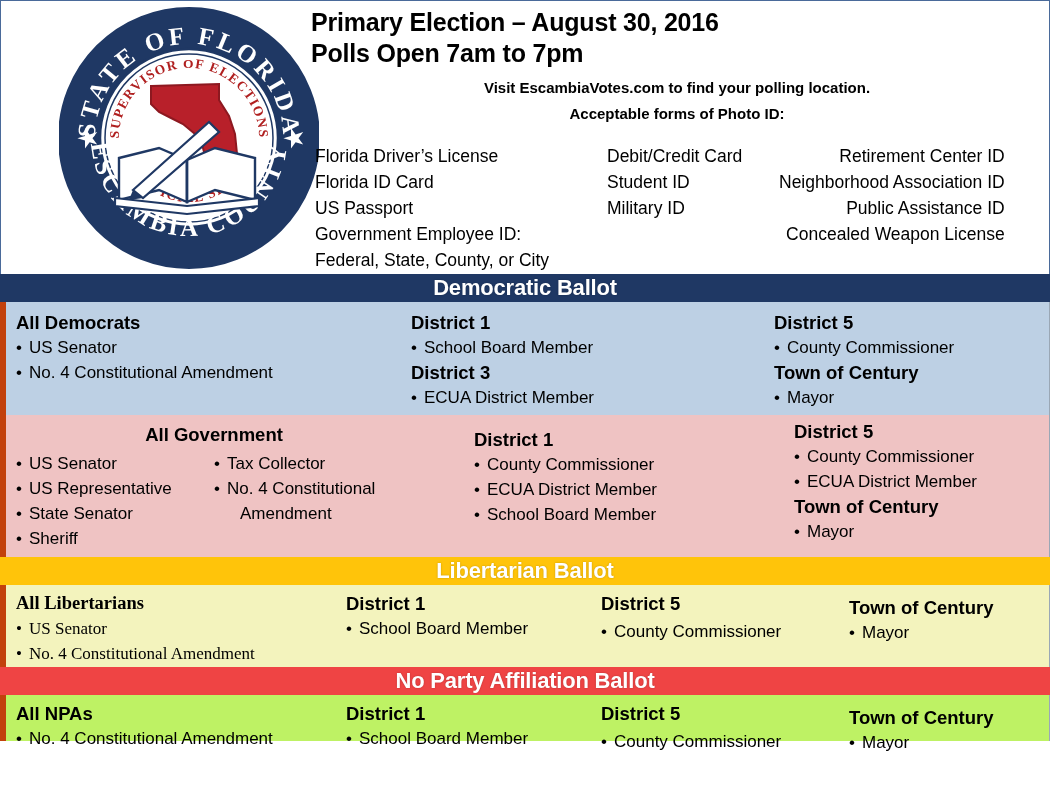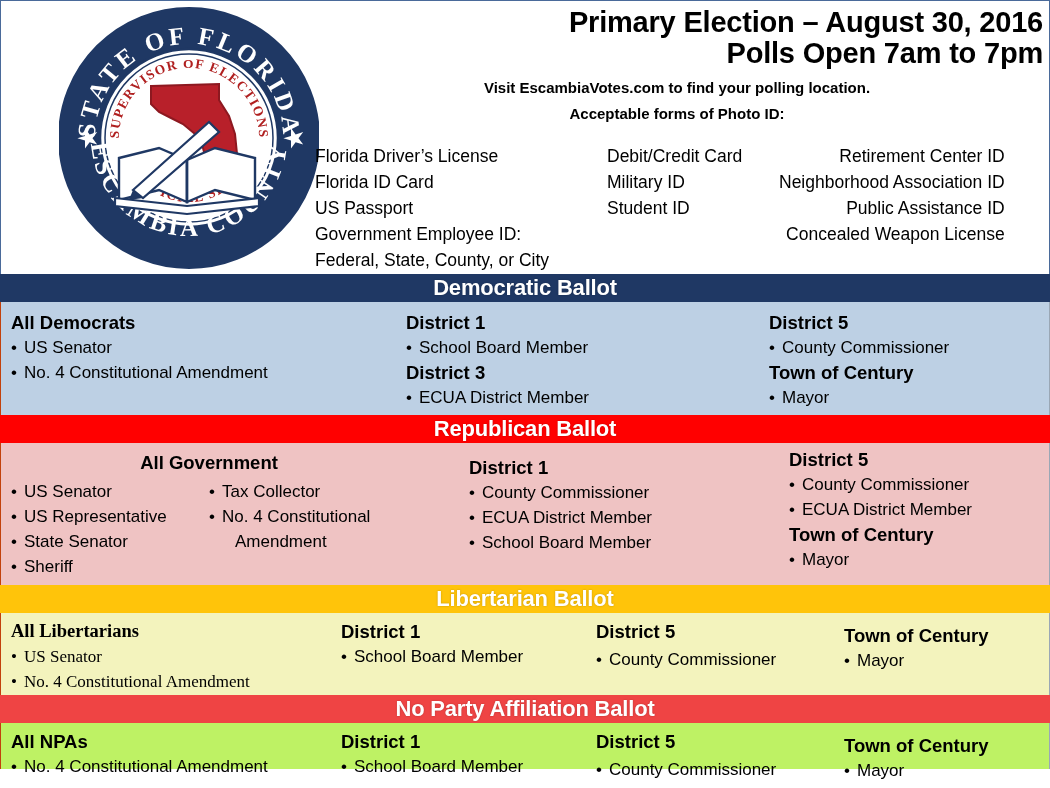--- a/index.html
+++ b/index.html
@@ -38,23 +38,23 @@
   }
   .seal-svg { display: block; width: 100%; height: 100%; }
 
   .header-text {
     position: absolute;
     left: 310px;
     top: 6px;
     right: 6px;
   }
   .hdr-line1, .hdr-line2 {
-    text-align: right;
+    text-align: left;
     font-weight: bold;
-    font-size: 29px;
+    font-size: 25px;
     line-height: 31px;
     letter-spacing: -0.2px;
   }
   .hdr-line3, .hdr-line4 {
     text-align: center;
     font-weight: bold;
     font-size: 15px;
     line-height: 26px;
   }
   .hdr-line3 { margin-top: 6px; }
@@ -87,21 +87,21 @@
     color: #ffffff;
     height: 28px;
     letter-spacing: -0.2px;
   }
   .band-text {
     text-shadow: 0 0 2px rgba(0,0,0,0.25);
   }
   .body-area {
     position: relative;
     width: 100%;
-    border-left: 1px solid #c2410c;
+    border-left: 6px solid #c2410c;
     border-right: 1px solid #9aa7b5;
   }
 
   .col { position: absolute; top: 0; }
   .col-head {
     font-weight: bold;
     font-size: 18.5px;
     line-height: 25px;
     white-space: nowrap;
   }
@@ -210,22 +210,22 @@
     <div class="id-cols">
       <div class="id-col id-col-1">
         <div class="id-item">Florida Driver’s License</div>
         <div class="id-item">Florida ID Card</div>
         <div class="id-item">US Passport</div>
         <div class="id-item">Government Employee ID:</div>
         <div class="id-item">Federal, State, County, or City</div>
       </div>
       <div class="id-col id-col-2">
         <div class="id-item">Debit/Credit Card</div>
+        <div class="id-item">Student ID</div>
         <div class="id-item">Military ID</div>
-        <div class="id-item">Student ID</div>
       </div>
       <div class="id-col id-col-3">
         <div class="id-item">Retirement Center ID</div>
         <div class="id-item">Neighborhood Association ID</div>
         <div class="id-item">Public Assistance ID</div>
         <div class="id-item">Concealed Weapon License</div>
       </div>
     </div>
   </div>
 
@@ -251,23 +251,20 @@
       <div class="col" style="left:768px; top:8px; width:275px;">
         <div class="col-head">District 5</div>
         <div class="bullet">County Commissioner</div>
         <div class="col-head">Town of Century</div>
         <div class="bullet">Mayor</div>
       </div>
     </div>
   </div>
 
   <div class="section sec-rep">
-    <div class="band">
-      <span class="band-text">Republican Ballot</span>
-    </div>
     <div class="body-area">
 
       <div class="col" style="left:8px; top:7px; width:440px;">
         <div class="col-head centered" style="width:400px;">All Government</div>
       </div>
 
       <div class="col" style="left:10px; top:36px; width:200px;">
         <div class="bullet">US Senator</div>
         <div class="bullet">US Representative</div>
         <div class="bullet">State Senator</div>

